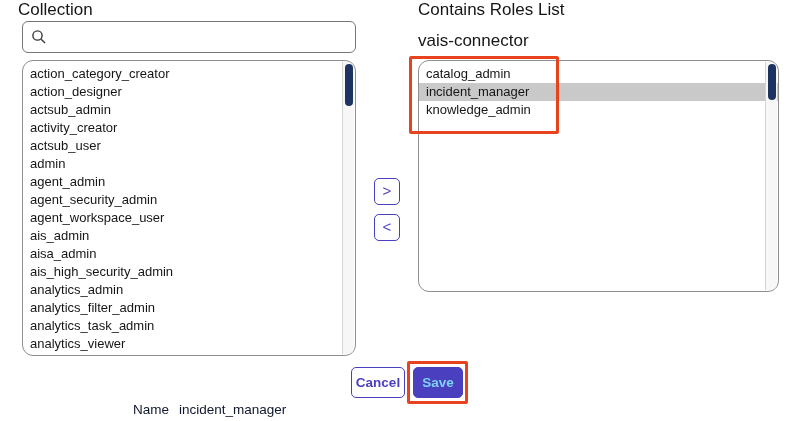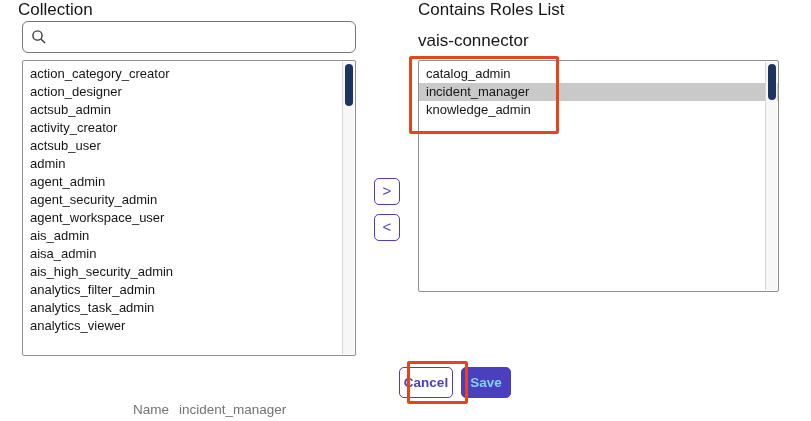--- a/index.html
+++ b/index.html
@@ -20,21 +20,21 @@
     position: absolute; left: 22px; top: 21px; width: 334px; height: 32px;
     border: 1px solid #767676; border-radius: 6px; background: #fff;
     display: flex; align-items: center; padding: 0 8px; gap: 6px;
   }
   .searchbox input {
     border: none; outline: none; flex: 1; font-size: 13px;
     font-family: "Liberation Sans", sans-serif; background: transparent; color: #161616;
   }
   .listbox {
     position: absolute; background: #fff; border: 1px solid #8f8f8f;
-    border-radius: 2px; overflow: hidden;
+    border-radius: 11px; overflow: hidden;
   }
   .items { position: absolute; inset: 0; padding-top: 4px; overflow: hidden; }
   .list-item {
     font-size: 13px; line-height: 18px; white-space: nowrap;
     padding-left: 7px; color: #161616; cursor: default;
   }
   .list-item.selected { background: var(--selected-bg, #c9c9c9); }
   .scrollbar {
     position: absolute; top: 1px; right: 1px; bottom: 1px; width: 12px;
     background: #f7f7f7; border-left: 1px solid #d4d4d4;
@@ -48,37 +48,36 @@
     background: #fff; border: 1.5px solid var(--accent, #4a3fbf); border-radius: 5px;
     color: var(--accent, #4a3fbf); font-size: 15px; line-height: 1;
     display: flex; align-items: center; justify-content: center;
     cursor: pointer; font-family: "Liberation Sans", sans-serif; padding-bottom: 2px;
   }
   .btn {
     position: absolute; top: 367px; height: 31px; border-radius: 5px;
     font-size: 13.5px; font-weight: 700; display: flex; align-items: center;
     justify-content: center; cursor: pointer; font-family: "Liberation Sans", sans-serif;
     padding: 0 24px;
-    margin-left: 48px;
   }
   .btn.cancel {
     left: 351px; width: 54px; background: #fff;
     border: 1.5px solid var(--accent, #4a3fbf); color: var(--accent, #4a3fbf);
   }
   .btn.save {
     left: 413px; width: 48px; background: var(--accent, #4a3fbf);
     border: 1.5px solid var(--accent, #4a3fbf); color: #7dd3fc;
   }
   .annotation {
     position: absolute; border: 3px solid var(--annotation, #e8431f);
     border-radius: 2px; pointer-events: none; background: transparent;
   }
   .name-row {
     position: absolute; left: 133px; top: 402px; font-size: 13.5px;
-    display: flex; gap: 10px; color: #737373;
+    display: flex; gap: 10px; color: #0f172a;
   }
   .search-svg { flex: 0 0 auto; display: block; }
 </style>
 </head>
 <body>
 
 <div class="stage">
 
   <div class="label" style="left:18px; top:0;">Collection</div>
 
@@ -97,20 +96,21 @@
         <div class="list-item">actsub_admin</div>
         <div class="list-item">activity_creator</div>
         <div class="list-item">actsub_user</div>
         <div class="list-item">admin</div>
         <div class="list-item">agent_admin</div>
         <div class="list-item">agent_security_admin</div>
         <div class="list-item">agent_workspace_user</div>
         <div class="list-item">ais_admin</div>
         <div class="list-item">aisa_admin</div>
         <div class="list-item">ais_high_security_admin</div>
+        <div class="list-item">analytics_admin</div>
         <div class="list-item">analytics_filter_admin</div>
         <div class="list-item">analytics_task_admin</div>
         <div class="list-item">analytics_viewer</div>
       </div>
     <div class="scrollbar">
       <div class="thumb" style="height:42px;"></div>
     </div>
   </div>
 
   <button class="xfer" style="top:178px;">&gt;</button>

